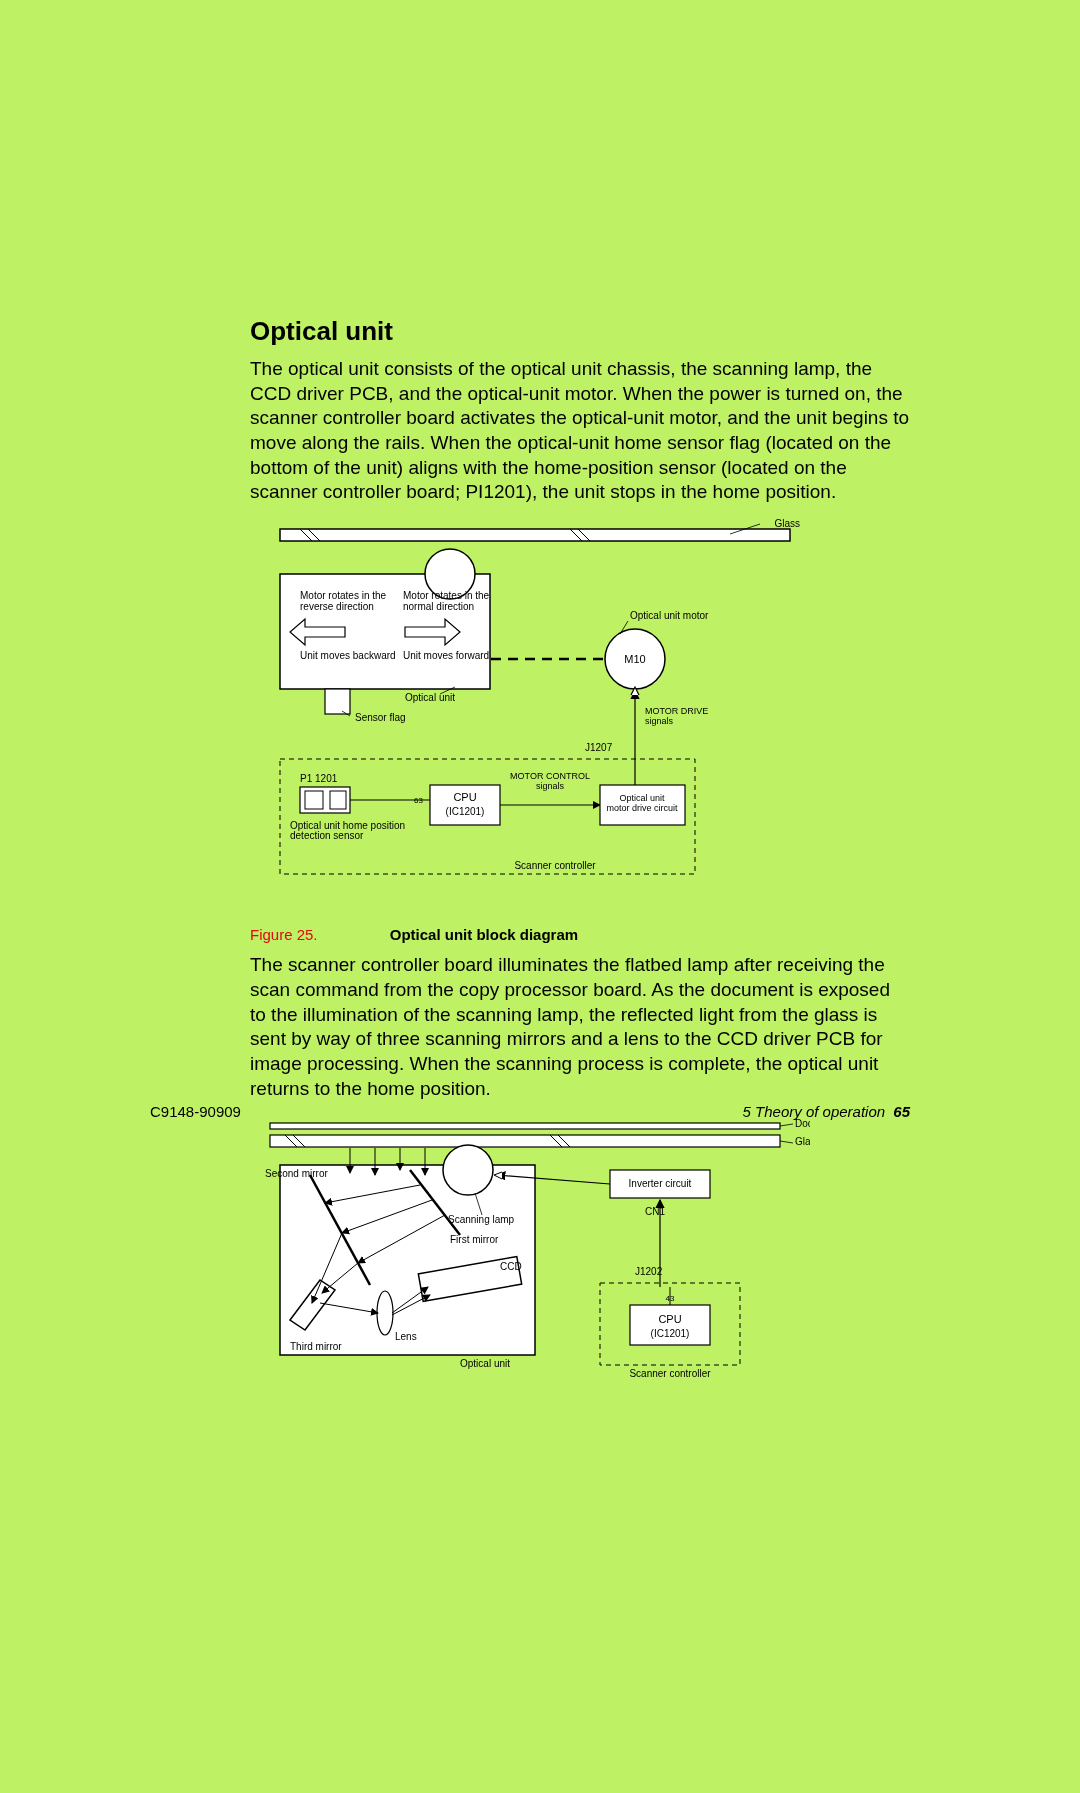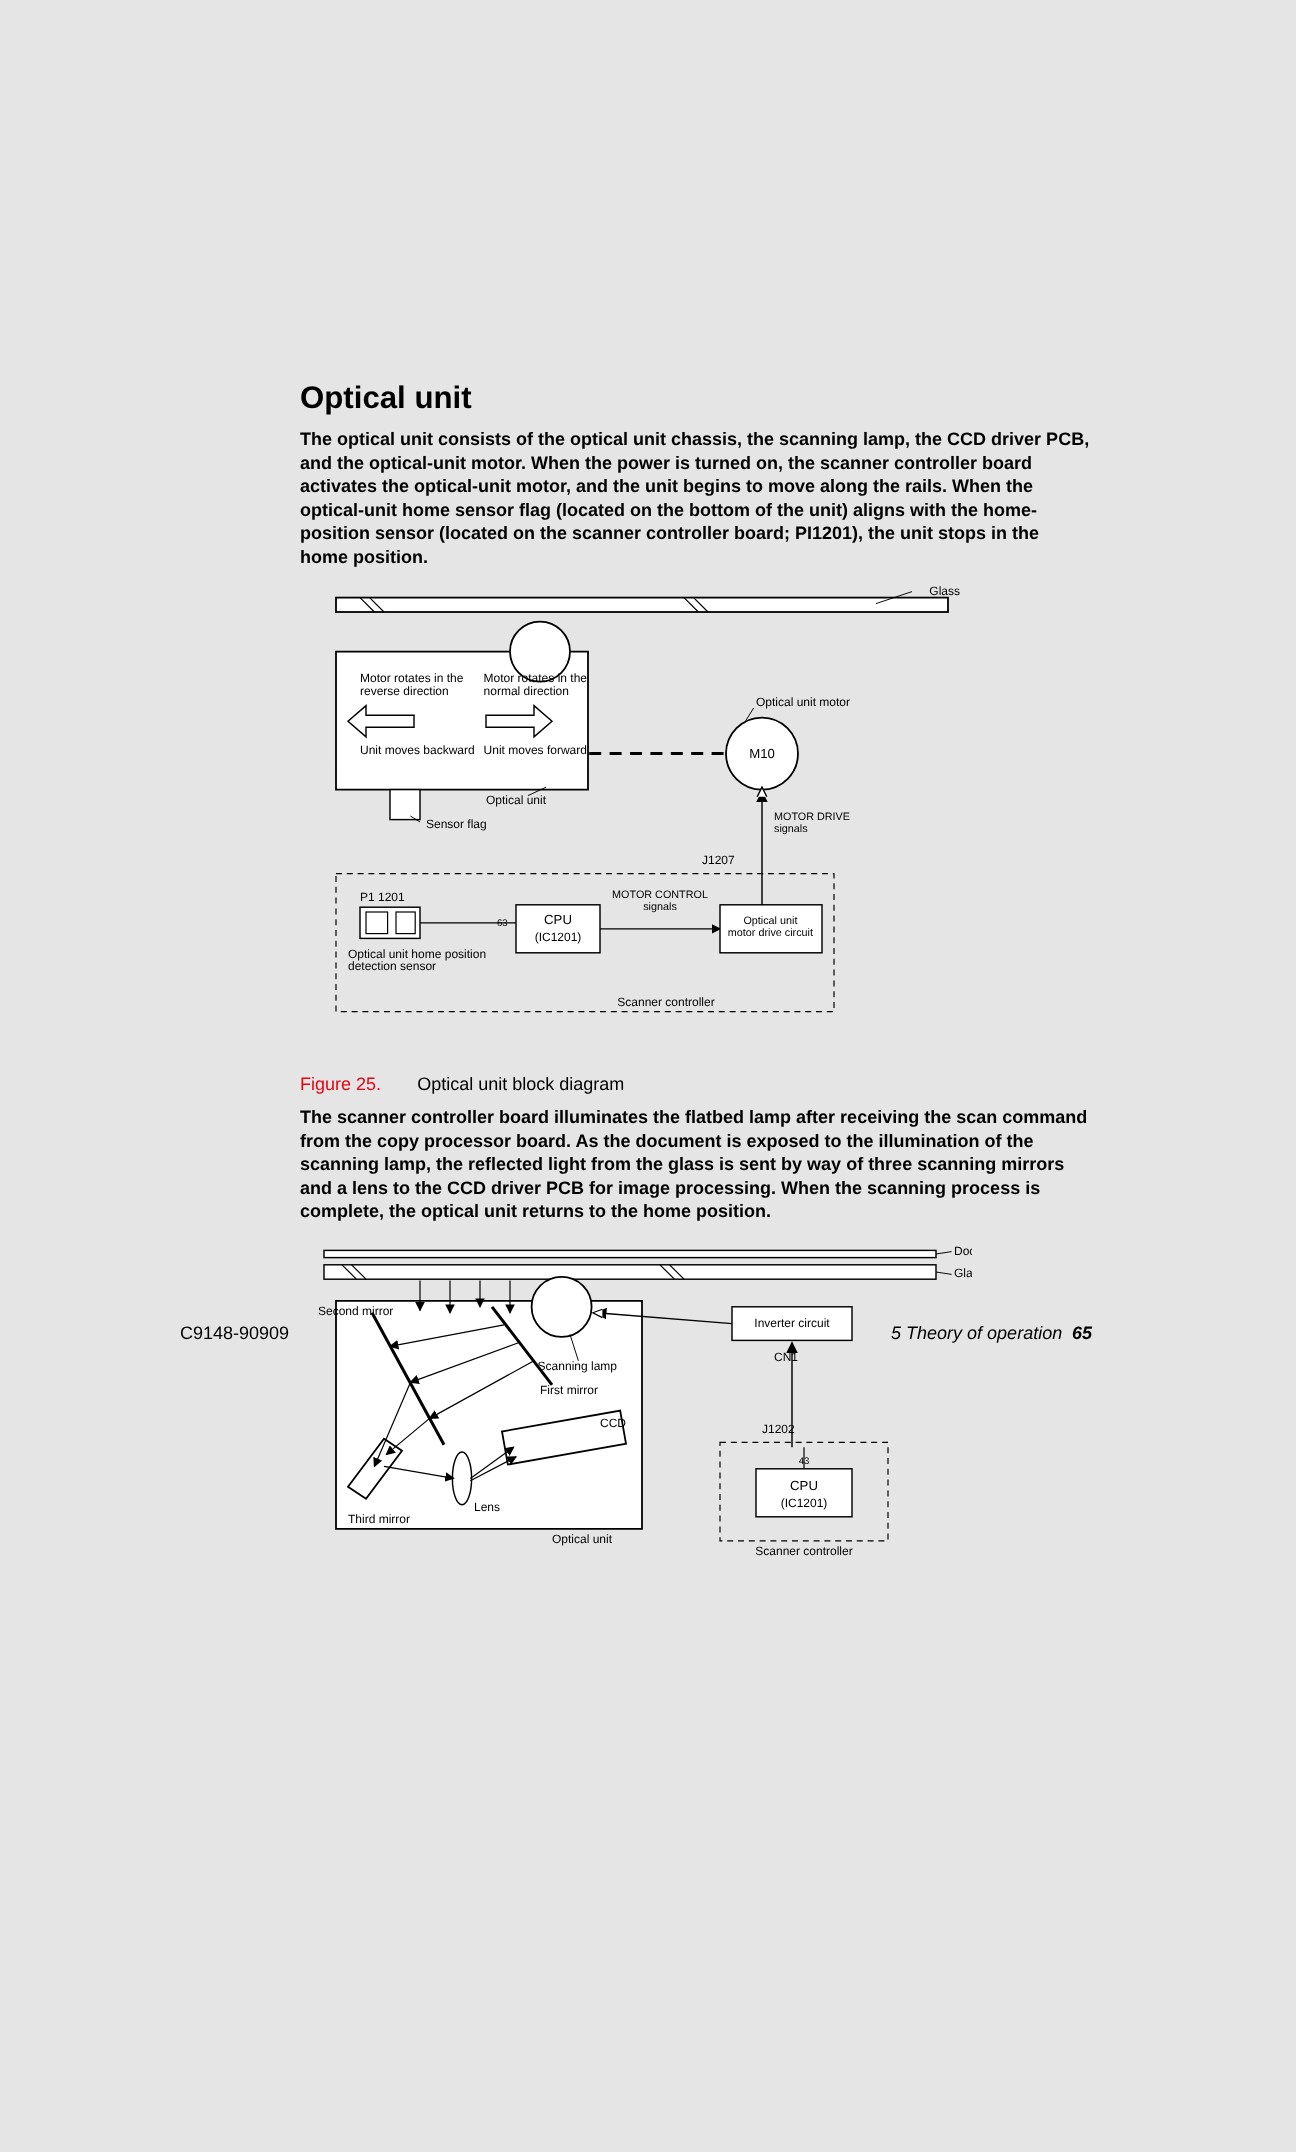--- a/index.html
+++ b/index.html
@@ -6,45 +6,44 @@
     margin: 0;
     padding: 0;
     background: #ffffff;
     font-family: Arial, Helvetica, sans-serif;
     color: #000;
   }
   .page {
     width: 1080px;
     height: 1793px;
     position: relative;
-    background: #e5e5e5;
+    background: #bef264;
   }
   .content {
     position: absolute;
     left: 250px;
     top: 316px;
     width: 660px;
   }
   h2.section {
     font-size: 26px;
     font-weight: bold;
     margin: 0 0 10px 0;
   }
   p.body {
-    font-size: 15px;
+    font-size: 19px;
     line-height: 1.30;
     margin: 0 0 14px 0;
-    font-weight: bold;
   }
   .figcap {
     margin: 12px 0 10px 0;
     font-size: 15px;
   }
   .figcap .fignum { color: #e30613; font-weight: normal; }
-  .figcap .figtitle { font-weight: normal; margin-left: 26px; }
+  .figcap .figtitle { font-weight: bold; margin-left: 68px; }
   .footer-left {
     position: absolute;
     left: 150px;
     top: 1103px;
     font-size: 15px;
     text-align: right;
   }
   .footer-right {
     position: absolute;
     right: 170px;

